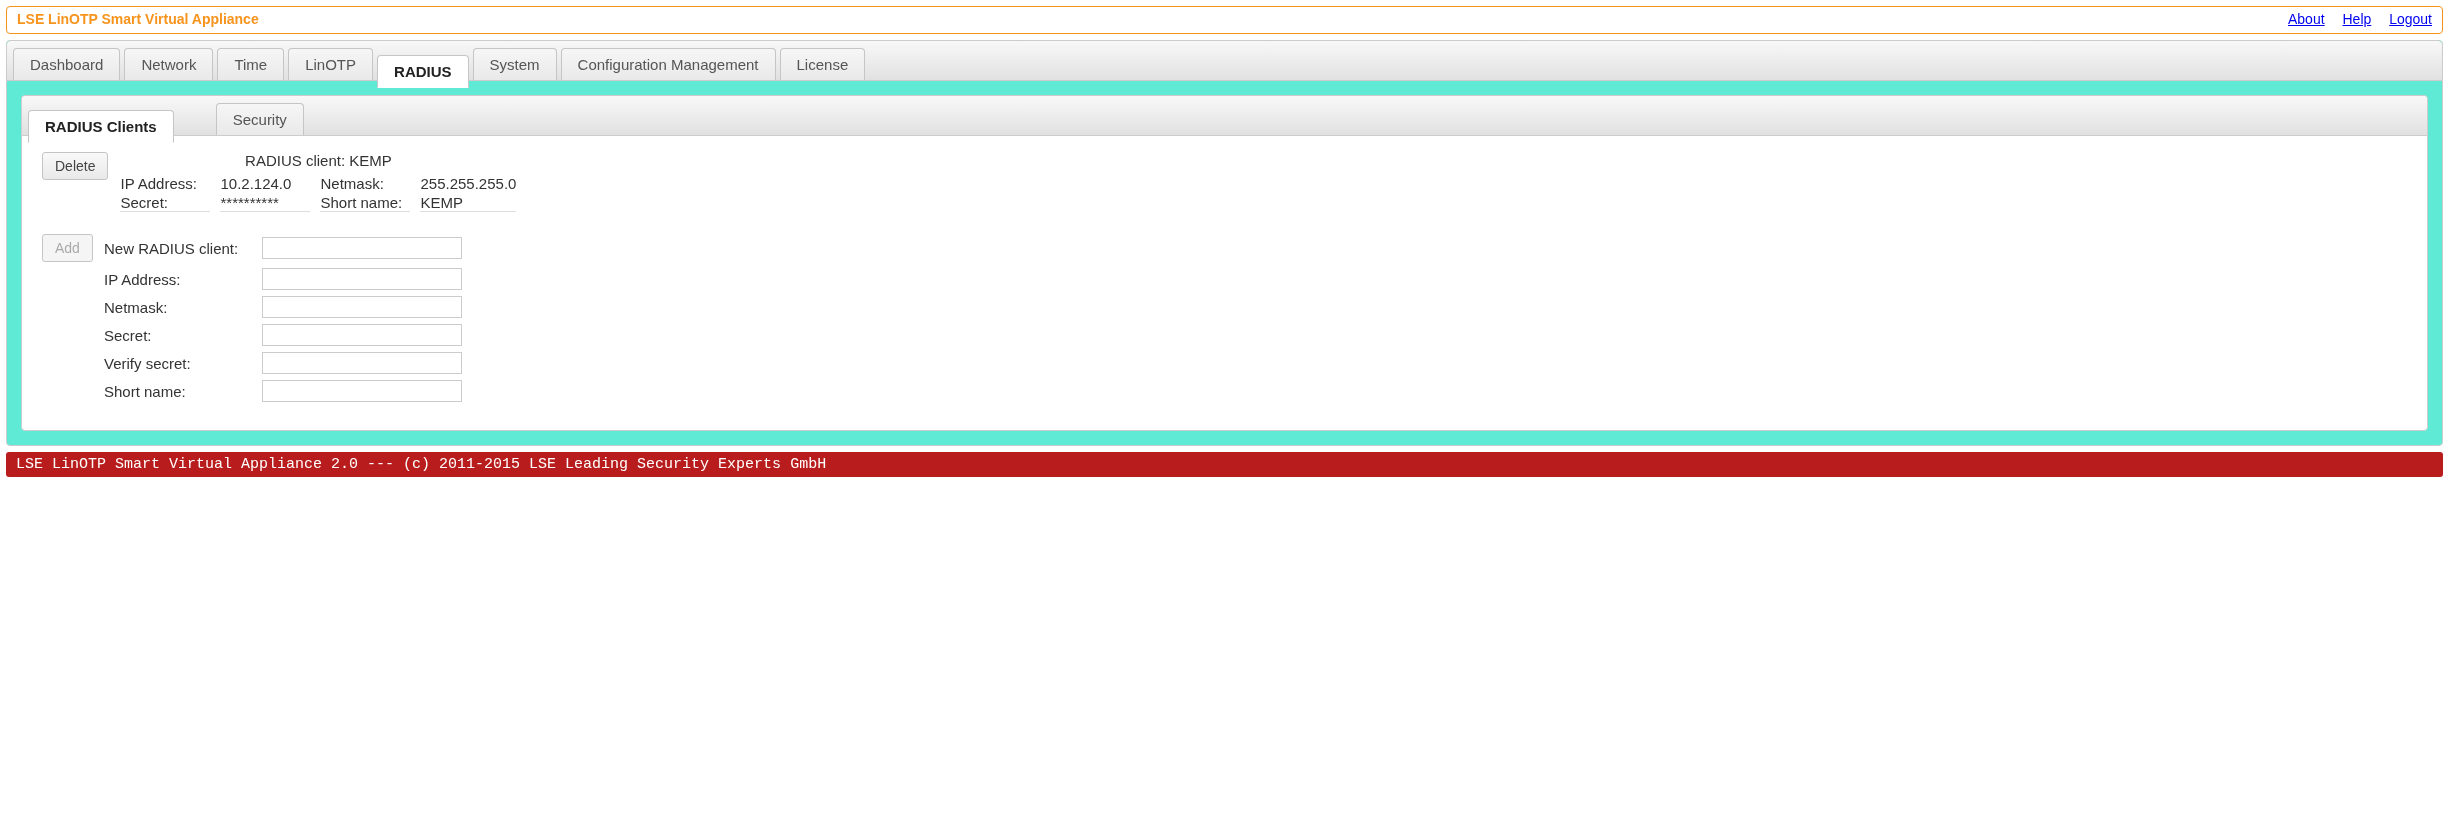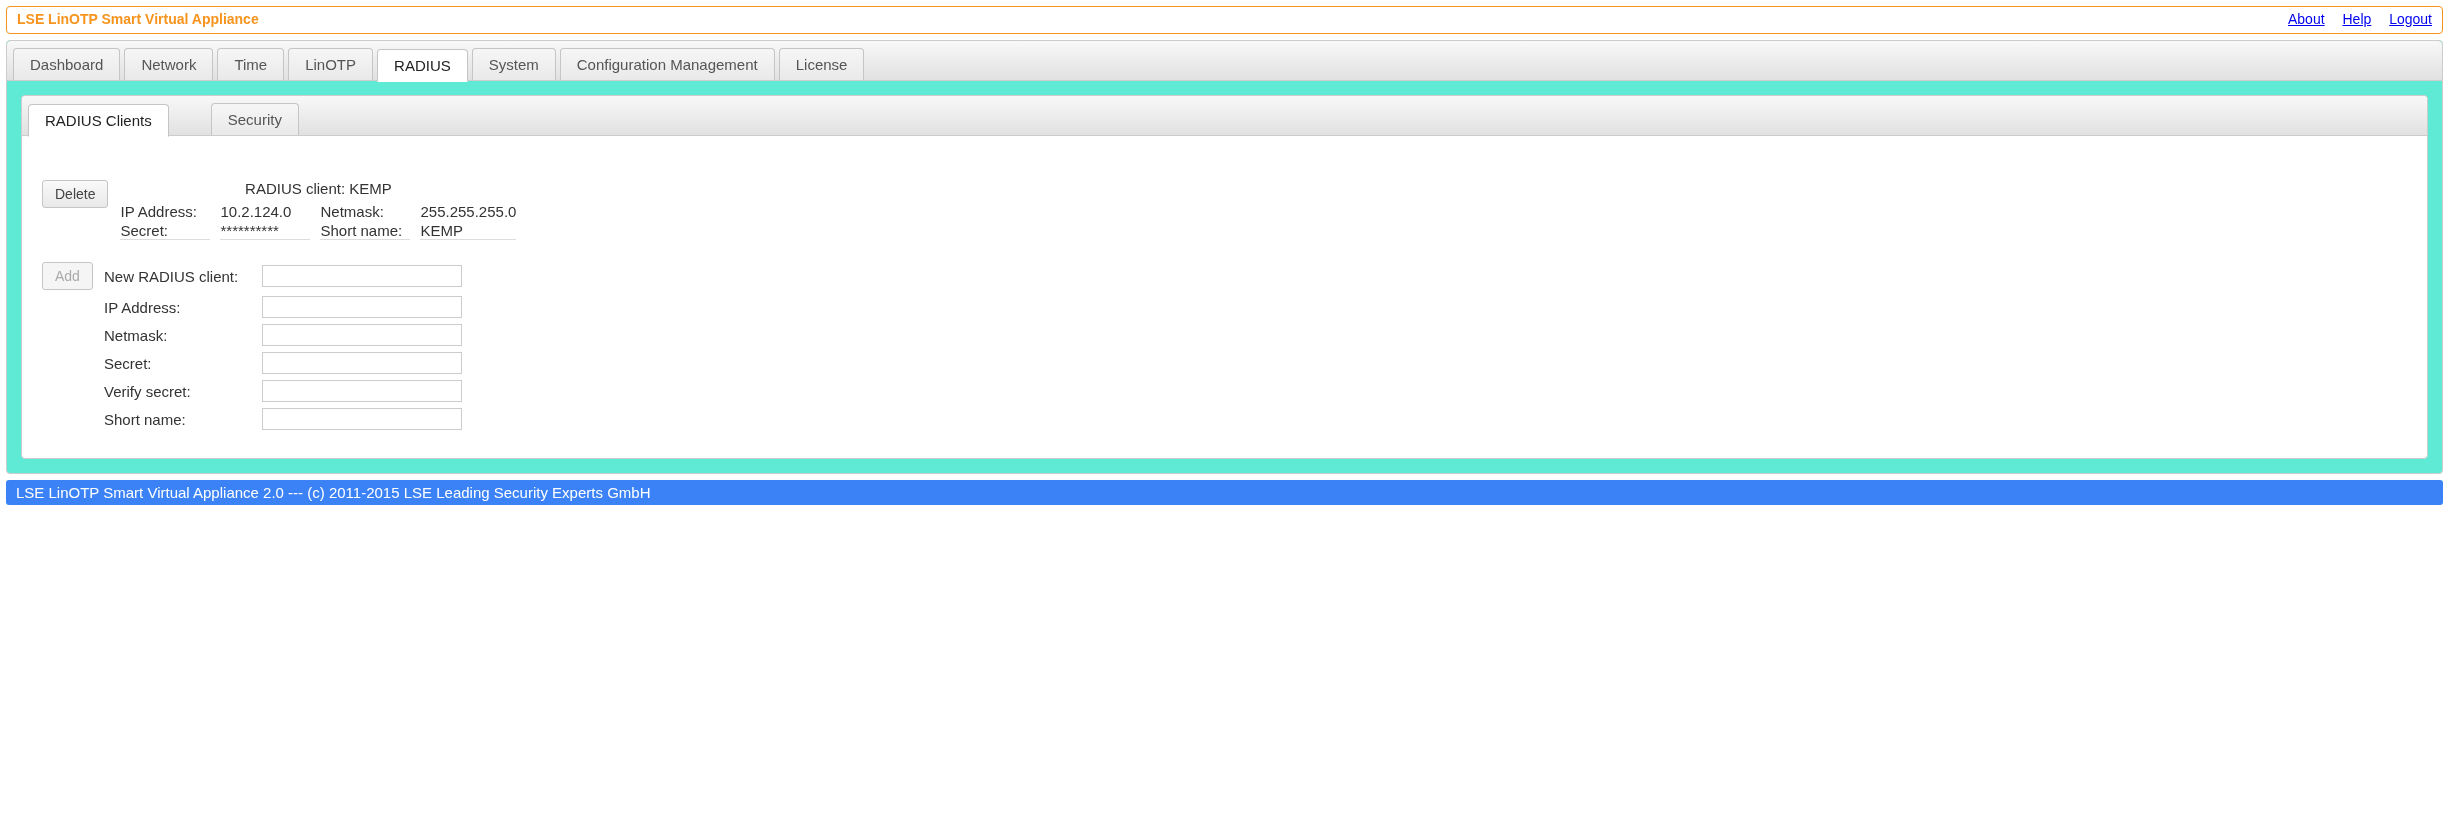--- a/index.html
+++ b/index.html
@@ -54,22 +54,22 @@
     margin-right: 4px;
     background: linear-gradient(#f6f6f6, #e9e9e9);
     color: #555;
     font-size: 15px;
     cursor: pointer;
     position: relative;
   }
   .tab.active {
     background: #fff;
     color: #222;
-    font-weight: normal;
-    top: 2px;
+    font-weight: bold;
+    top: 8px;
     border-bottom: 1px solid #fff;
   }
   .tab-content {
     padding: 14px;
   }
   .inner-panel {
     border: 1px solid #ccc;
     border-radius: 4px;
     background: #fff;
   }
@@ -77,21 +77,20 @@
     display: flex;
     align-items: flex-end;
     padding: 6px 6px 0 6px;
     background: linear-gradient(#f8f8f8, #e1e1e1);
     border-bottom: 1px solid #ccc;
     border-radius: 4px 4px 0 0;
     gap: 38px;
   }
   .inner-content {
     padding: 16px 20px 28px 20px;
-    margin-top: 28px;
   }
   .btn {
     border: 1px solid #c5c5c5;
     border-radius: 3px;
     background: linear-gradient(#f9f9f9, #e9e9e9);
     padding: 5px 12px;
     font-size: 14px;
     color: #444;
     cursor: pointer;
   }
@@ -132,26 +131,27 @@
   }
   .form-grid input[type="text"], .form-grid input[type="password"] {
     width: 200px;
     height: 22px;
     border: 1px solid #ccc;
     padding: 1px 4px;
     font-size: 14px;
   }
   .form-lbl { font-size: 15px; color: #333; }
   .footer {
-    background: #3b82f6;
+    background: #b91c1c;
     color: #fff;
     font-size: 15px;
     padding: 4px 10px;
     margin: 6px;
     border-radius: 3px;
+    font-family: Liberation Mono, monospace;
   }
 </style>
 </head>
 <body>
 
 <div class="header">
   <div class="header-title">LSE LinOTP Smart Virtual Appliance</div>
   <div class="header-links">
     <a href="#">About</a>
     <a href="#">Help</a>

